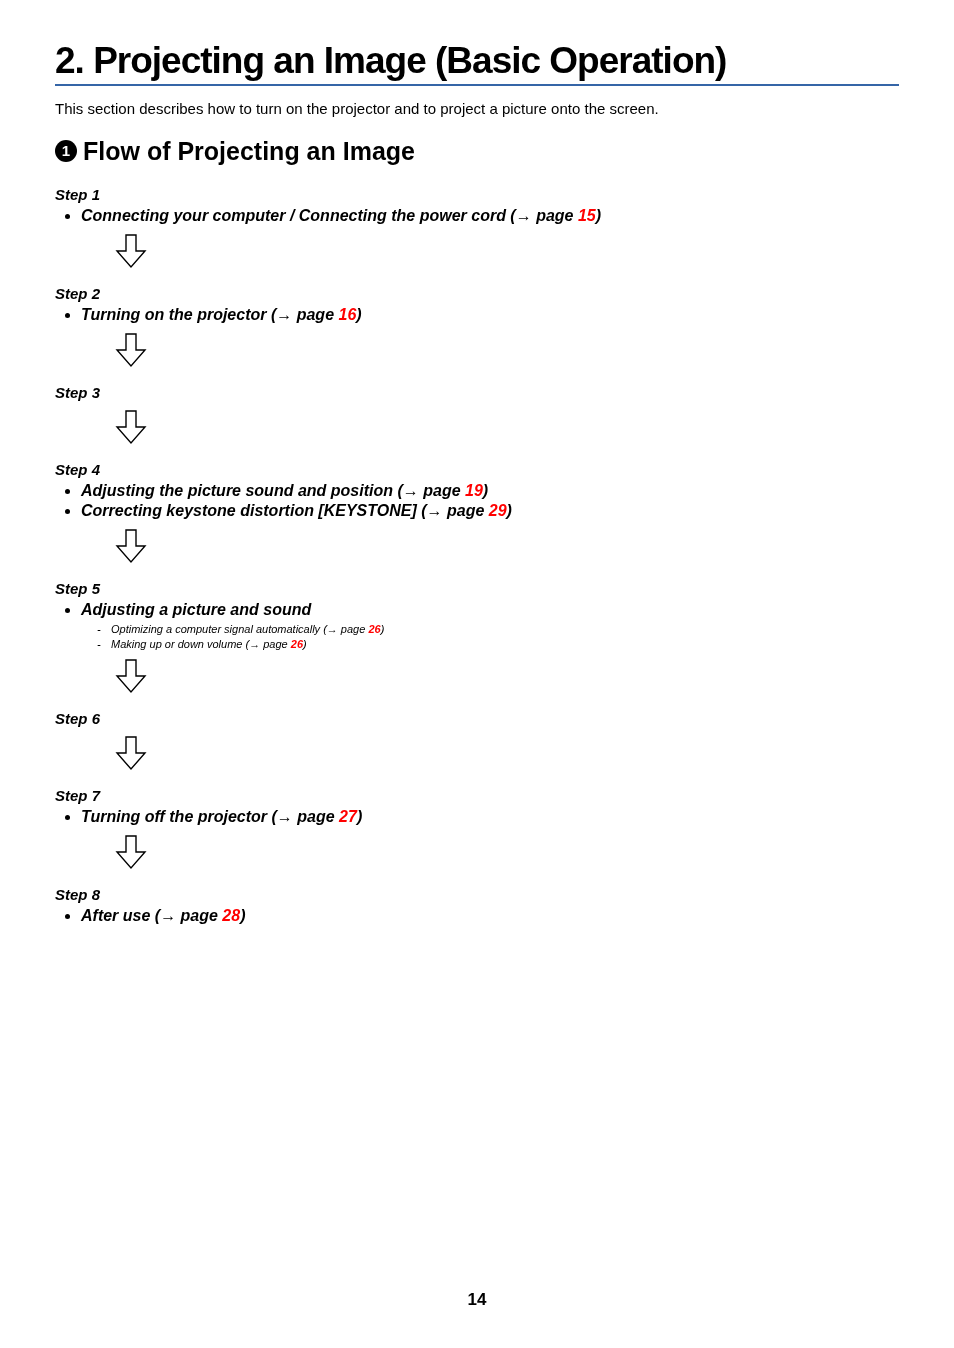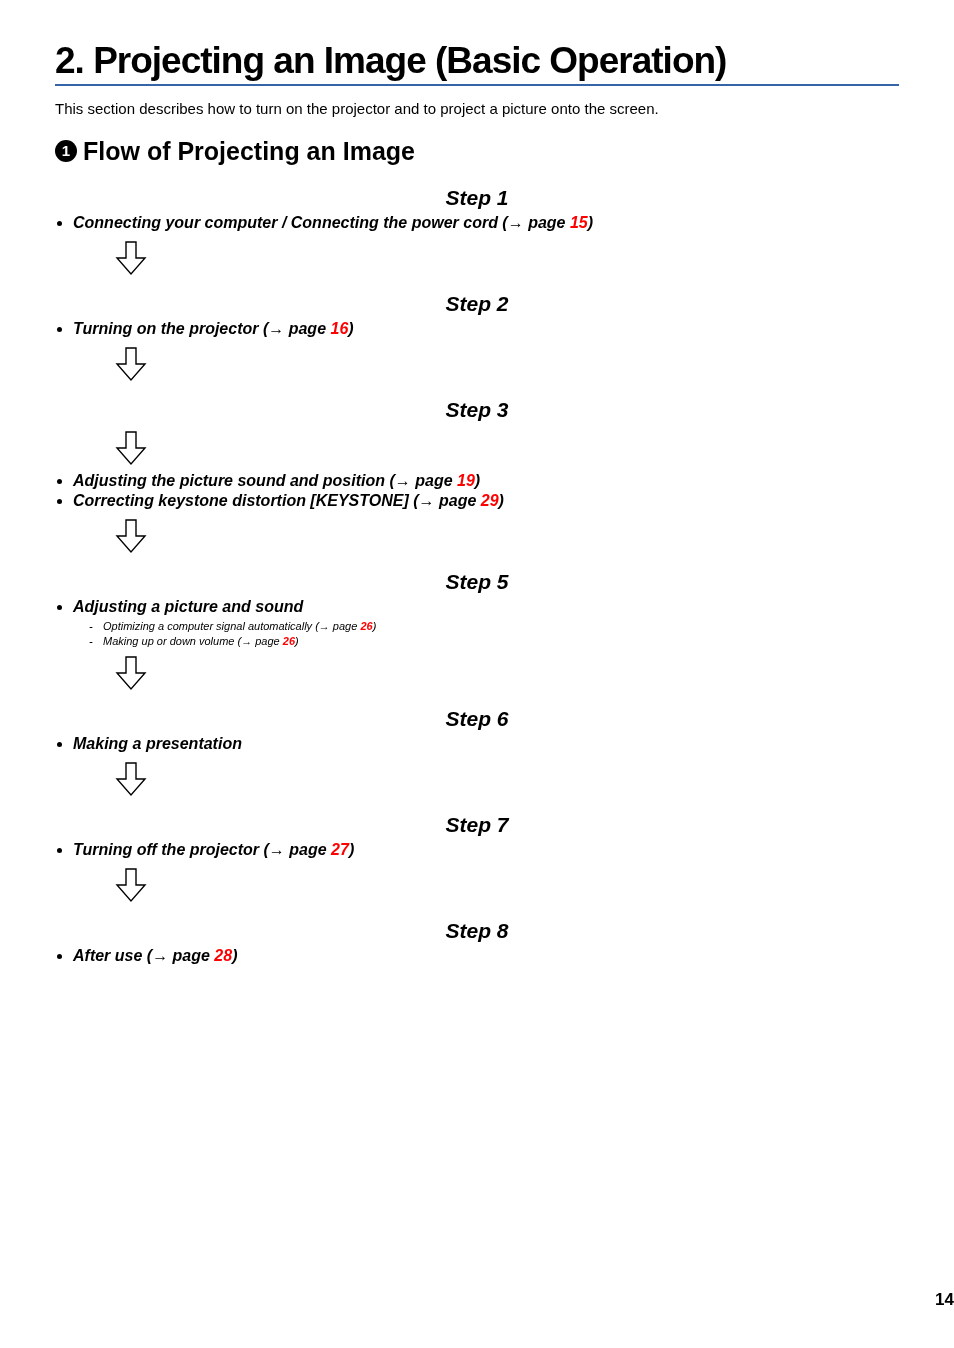--- a/index.html
+++ b/index.html
@@ -35,34 +35,33 @@
     margin: 18px 0 18px 0;
   }
   .badge {
     display: inline-block;
     vertical-align: middle;
     margin-right: 6px;
   }
   .step-title {
     font-weight: bold;
     font-style: italic;
-    font-size: 21px;
+    font-size: 15px;
     margin: 14px 0 4px 0;
-    text-align: center;
   }
   ul.bullets {
     list-style: disc;
     padding-left: 18px;
     margin: 2px 0 0 0;
   }
   ul.bullets > li {
     font-weight: bold;
     font-style: italic;
     font-size: 16px;
-    margin: 2px 0;
+    margin: 2px 8px;
   }
   ul.subs {
     list-style: none;
     padding-left: 30px;
     margin: 4px 0 0 0;
   }
   ul.subs > li {
     font-style: italic;
     font-weight: normal;
     font-size: 11px;
@@ -82,21 +81,21 @@
   }
   .pagelabel { font-style: italic; }
   .arrow-down {
     margin: 6px 0 4px 56px;
   }
   .arrow-down svg { display: block; }
   .pagenum {
     position: absolute;
     bottom: 38px;
     left: 0; right: 0;
-    text-align: right;
+    text-align: center;
     font-weight: bold;
     font-size: 17px;
   }
 </style>
 </head>
 <body>
 
 <h1 class="chapter">2. Projecting an Image (Basic Operation)</h1>
 <p class="intro">This section describes how to turn on the projector and to project a picture onto the screen.</p>
 
@@ -127,20 +126,21 @@
       <svg width="40" height="40" viewBox="0 0 40 40">
         <path d="M15,4 L25,4 L25,20 L34,20 L20,36 L6,20 L15,20 Z" fill="none" stroke="#000" stroke-width="1.4"></path>
       </svg>
     </div>
     <div class="step-title">Step 3</div>
     <div class="arrow-down">
       <svg width="40" height="40" viewBox="0 0 40 40">
         <path d="M15,4 L25,4 L25,20 L34,20 L20,36 L6,20 L15,20 Z" fill="none" stroke="#000" stroke-width="1.4"></path>
       </svg>
     </div>
+    <div class="step-title">Step 4</div>
     <ul class="bullets">
       <li><span>Adjusting the picture sound and position (</span><span>→</span><span class="pagelabel"> page </span><a href="#" class="page-link" style="font-weight:bold;">19</a><span>)</span></li>
       <li><span>Correcting keystone distortion [KEYSTONE] (</span><span>→</span><span class="pagelabel"> page </span><a href="#" class="page-link" style="font-weight:bold;">29</a><span>)</span></li>
     </ul>
     <div class="arrow-down">
       <svg width="40" height="40" viewBox="0 0 40 40">
         <path d="M15,4 L25,4 L25,20 L34,20 L20,36 L6,20 L15,20 Z" fill="none" stroke="#000" stroke-width="1.4"></path>
       </svg>
     </div>
     <div class="step-title">Step 5</div>
@@ -149,23 +149,20 @@
           <li><span>Optimizing a computer signal automatically (</span><span>→</span><span class="pagelabel"> page </span><a href="#" class="page-link" style="">26</a><span>)</span></li>
           <li><span>Making up or down volume (</span><span>→</span><span class="pagelabel"> page </span><a href="#" class="page-link" style="">26</a><span>)</span></li>
         </ul></li>
     </ul>
     <div class="arrow-down">
       <svg width="40" height="40" viewBox="0 0 40 40">
         <path d="M15,4 L25,4 L25,20 L34,20 L20,36 L6,20 L15,20 Z" fill="none" stroke="#000" stroke-width="1.4"></path>
       </svg>
     </div>
     <div class="step-title">Step 6</div>
-    <ul class="bullets">
-      <li><span>Making a presentation</span></li>
-    </ul>
     <div class="arrow-down">
       <svg width="40" height="40" viewBox="0 0 40 40">
         <path d="M15,4 L25,4 L25,20 L34,20 L20,36 L6,20 L15,20 Z" fill="none" stroke="#000" stroke-width="1.4"></path>
       </svg>
     </div>
     <div class="step-title">Step 7</div>
     <ul class="bullets">
       <li><span>Turning off the projector (</span><span>→</span><span class="pagelabel"> page </span><a href="#" class="page-link" style="font-weight:bold;">27</a><span>)</span></li>
     </ul>
     <div class="arrow-down">

